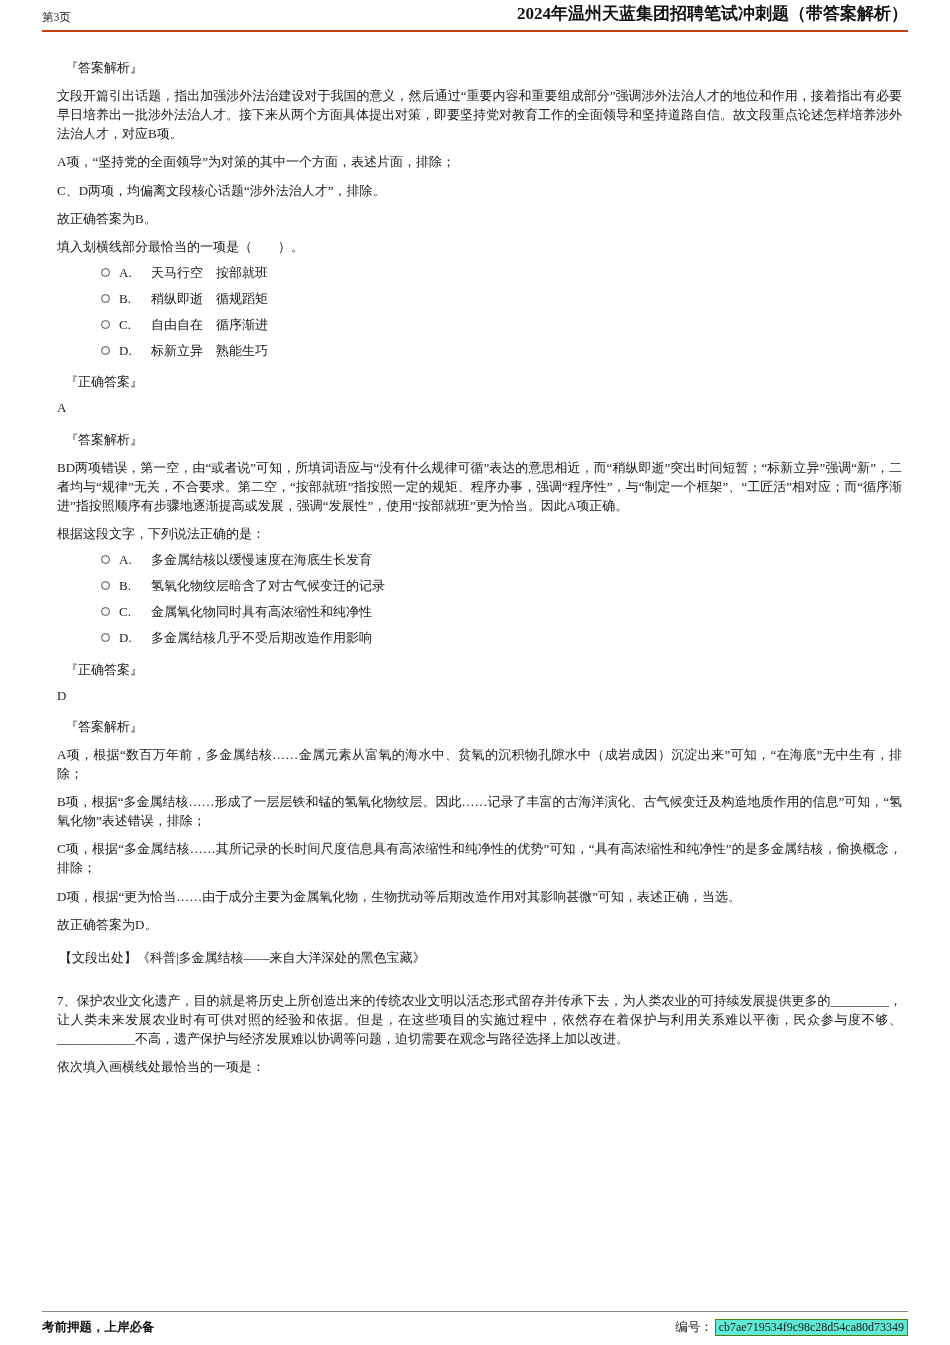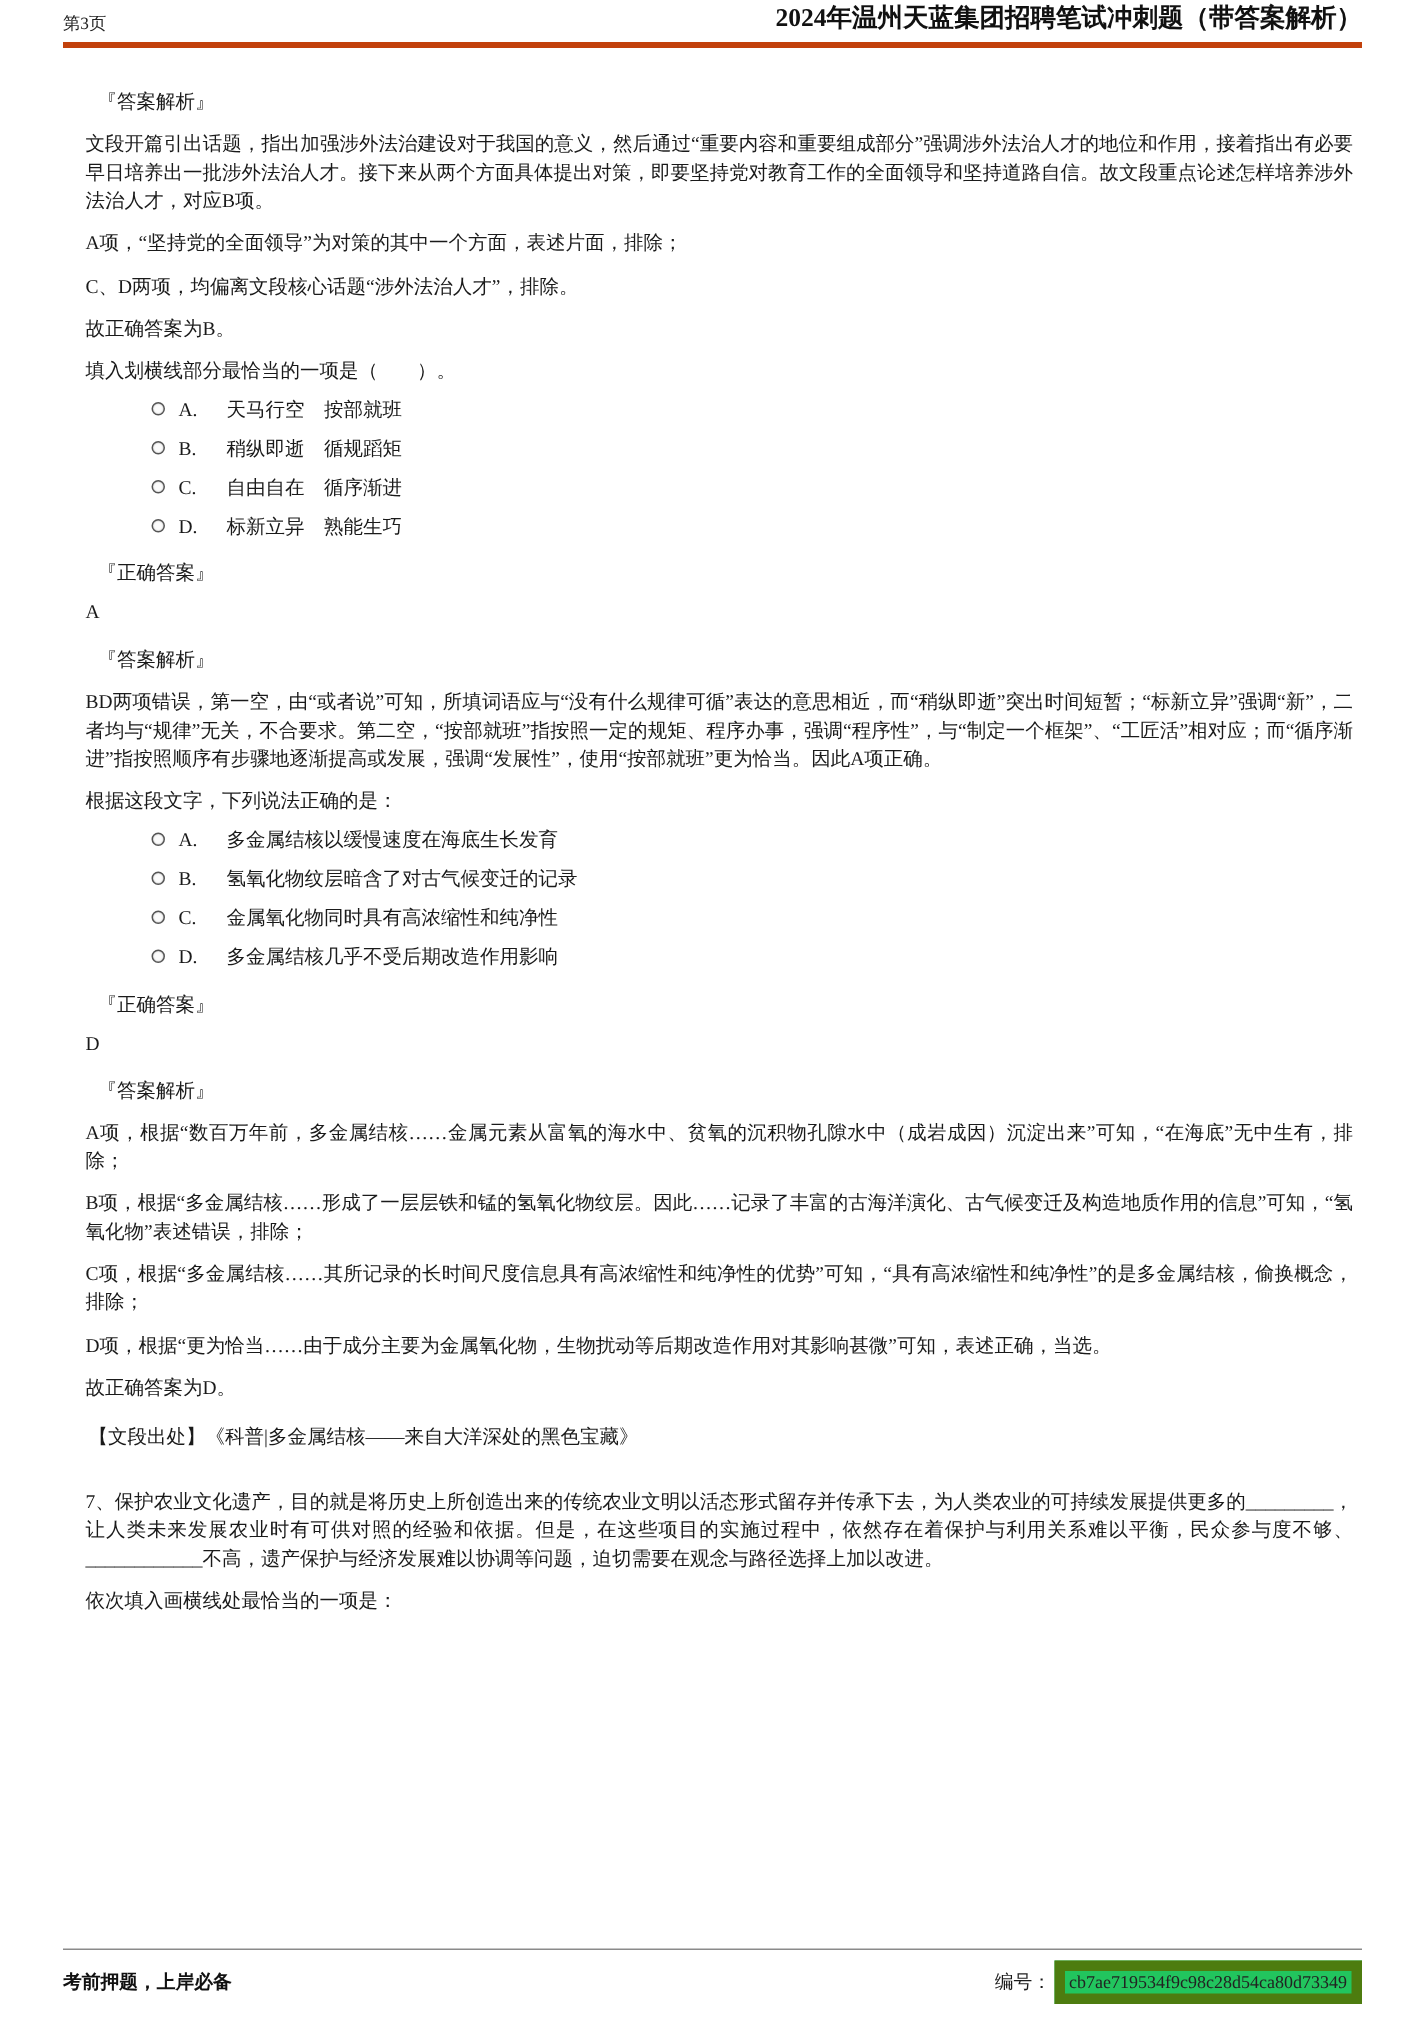--- a/index.html
+++ b/index.html
@@ -6,21 +6,21 @@
   html, body { background:#ffffff; }
   body {
     width:950px; height:1345px;
     position:relative; overflow:hidden;
     font-family:"Liberation Serif", serif;
     color:#1a1a1a;
   }
   .page-header {
     position:absolute; top:0; left:42px; right:42px; height:32px;
     display:flex; justify-content:space-between; align-items:flex-end;
-    padding-bottom:5px; border-bottom:4px solid #c2410c;
+    padding-bottom:5px; border-bottom:2px solid #c2410c;
     font-size:11.5px;
   }
   .header-page-num { color:#222; }
   .header-title { font-weight:bold; font-size:17px; color:#111; }
   .document-content {
     position:absolute; top:46px; left:57px; right:48px;
     font-size:13px; line-height:1.47;
   }
   .blk { margin:9px 0; text-align:justify; }
   .blk.label  { margin:12px 0 7px 8px; }
@@ -41,21 +41,21 @@
   .page-footer {
     position:absolute; left:42px; right:42px; bottom:9px;
     border-top:1px solid #8a8a8a; padding-top:7px;
     display:flex; justify-content:space-between; align-items:center;
     font-size:12.5px;
     gap:24px;
   }
   .footer-slogan { font-weight:bold; color:#111; }
   .footer-serial { display:flex; align-items:center; gap:2px; }
   .serial-code {
-    font-size:12px; background:#22c55e; border:7px solid #4d7c0f;
+    font-size:12px; background:#5eead4; border:1px solid #4d7c0f;
     padding:0 3px; color:#222;
   }
 </style>
 </head>
 <body>
 
 <div class="page-header">
   <span class="header-page-num">第3页</span>
   <span class="header-title">2024年温州天蓝集团招聘笔试冲刺题（带答案解析）</span>
 </div>

